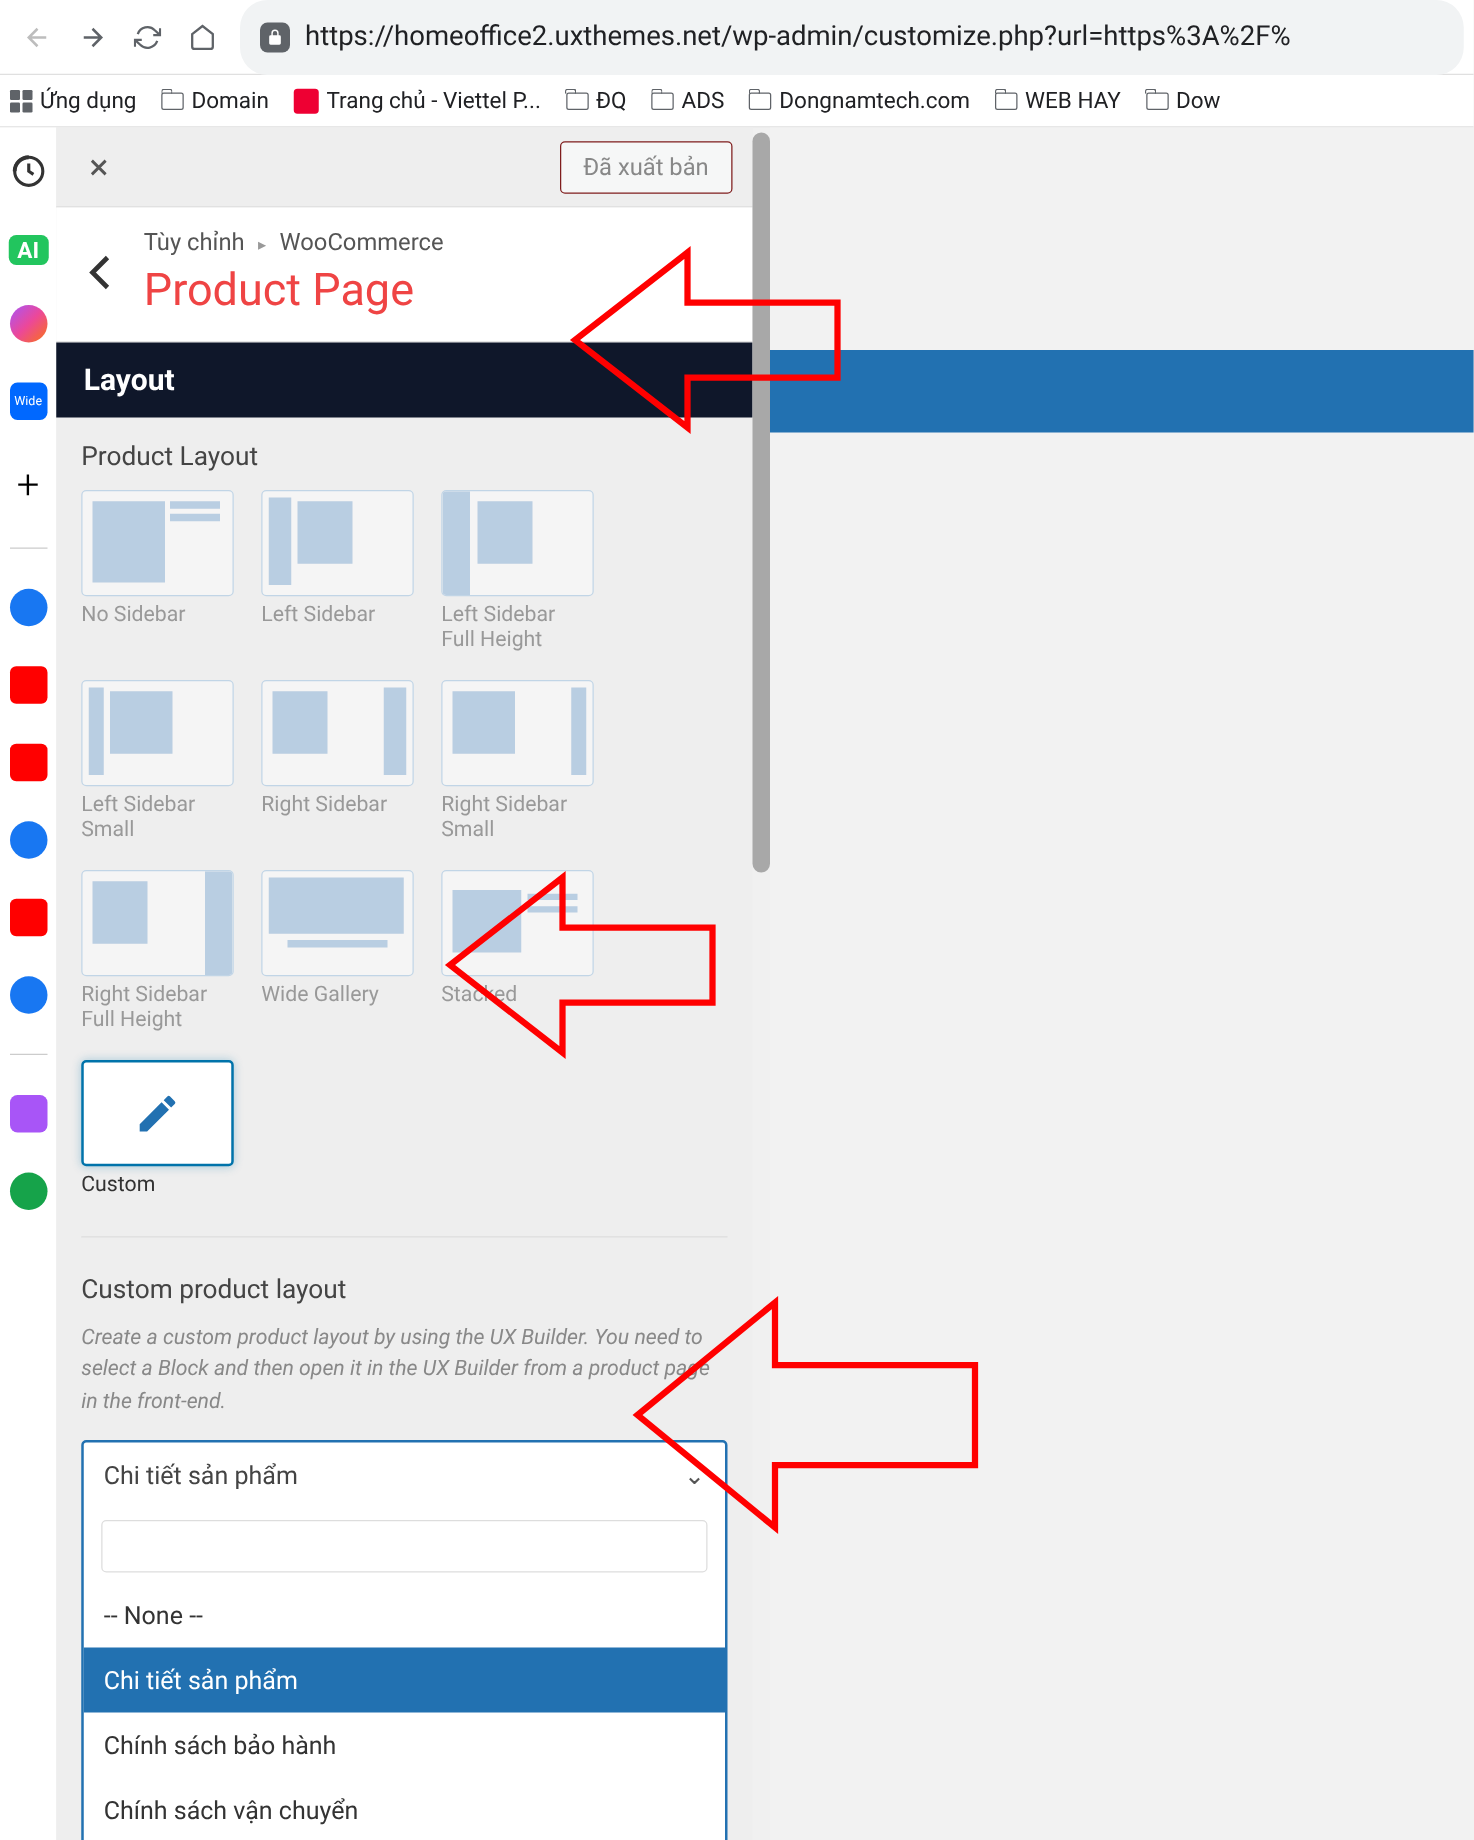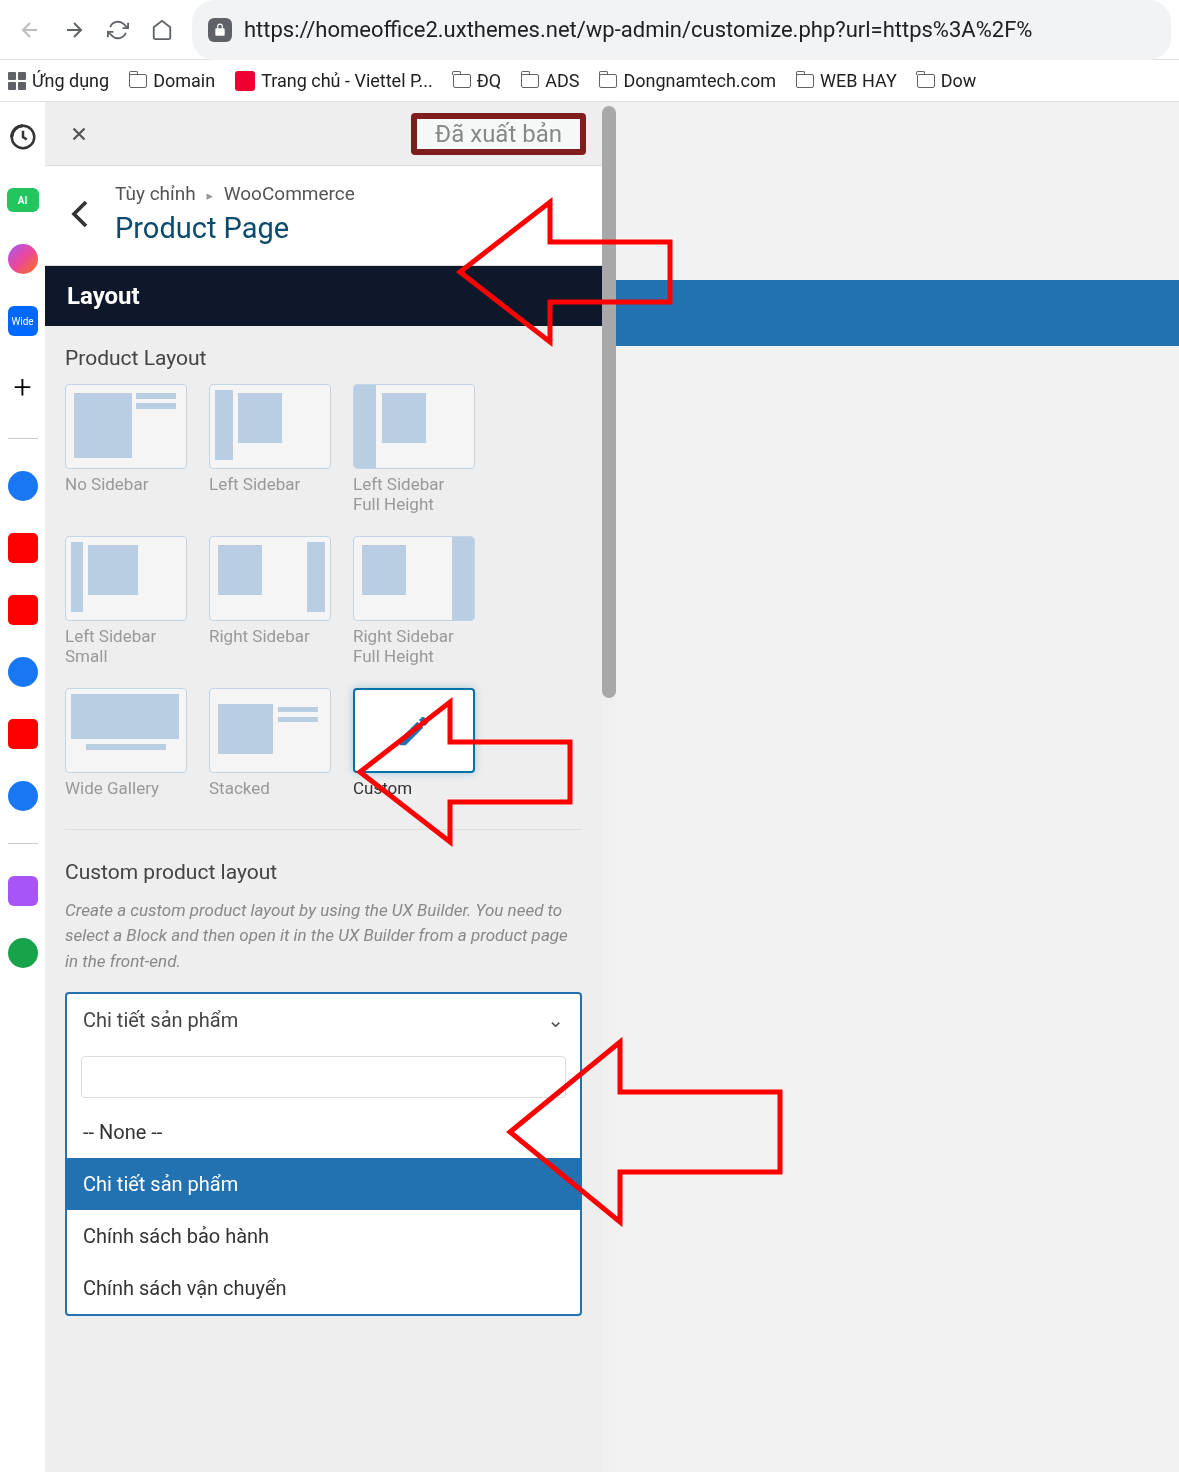--- a/index.html
+++ b/index.html
@@ -20,38 +20,38 @@
 .bm-folder::before { content: ''; position: absolute; top: -4px; left: -1.5px; width: 7px; height: 3px; border: 1.5px solid #5f6368; border-bottom: none; border-radius: 2px 2px 0 0; }
 .bm-apps { width: 18px; height: 18px; display: grid; grid-template-columns: 1fr 1fr; gap: 2px; }
 .bm-apps span { background: #5f6368; border-radius: 1px; }
 .bm-viettel { width: 20px; height: 20px; background: #ee0033; border-radius: 3px; }
 
 .main { display: flex; position: relative; height: calc(100% - 102px); }
 
 
 .icon-col { width: 45px; background: #fff; display: flex; flex-direction: column; align-items: center; padding-top: 20px; gap: 32px; }
 .history-icon svg { width: 30px; height: 30px; }
-.side-badge { width: 32px; height: 24px; border-radius: 6px; display: flex; align-items: center; justify-content: center; color: #fff; font-weight: bold; font-size: 10px; }
+.side-badge { width: 32px; height: 24px; border-radius: 6px; display: flex; align-items: center; justify-content: center; color: #fff; font-weight: bold; font-size: 18px; }
 .side-circle { width: 30px; height: 30px; border-radius: 50%; }
 .side-square { width: 30px; height: 30px; border-radius: 6px; }
 .plus-icon { font-size: 32px; color: #000; font-weight: 300; }
 .side-divider { width: 30px; height: 1px; background: #ccc; }
 
 
 .panel { width: 557px; background: #eee; position: relative; }
 .panel-top { height: 64px; background: #eee; border-bottom: 1px solid #ddd; display: flex; align-items: center; justify-content: space-between; padding: 0 16px; }
 .close-x { width: 36px; height: 36px; display: flex; align-items: center; justify-content: center; font-size: 28px; color: #555; font-weight: 400; }
-.pub-btn { height: 42px; padding: 0 18px; border: 6px solid #7f1d1d; background: #f6f7f7; color: #888; font-size: 24px; border-radius: 4px; display: flex; align-items: center; }
+.pub-btn { height: 42px; padding: 0 18px; border: 1px solid #7f1d1d; background: #f6f7f7; color: #888; font-size: 19px; border-radius: 4px; display: flex; align-items: center; }
 
 .breadcrumb-sec { background: #fff; padding: 16px 20px 20px 0; display: flex; border-bottom: 1px solid #ddd; }
 .back-chev { width: 70px; display: flex; align-items: center; justify-content: center; font-size: 32px; color: #333; }
 .bc-content { flex: 1; }
 .bc-path { font-size: 19px; color: #555; margin-bottom: 6px; }
 .bc-caret { font-size: 13px; color: #999; margin: 0 6px; }
-.bc-title { font-size: 29px; color: #0c4a6e; font-weight: 400; }
+.bc-title { font-size: 36px; color: #ef4444; font-weight: 400; }
 
 .layout-hdr { background: #0f172a; color: #fff; padding: 16px 22px; font-size: 24px; font-weight: bold; }
 
 .section { padding: 20px; }
 .sec-title { font-size: 21px; color: #444; margin-bottom: 14px; }
 .layout-grid { display: flex; flex-wrap: wrap; gap: 22px; }
 .layout-opt { width: 122px; display: flex; flex-direction: column; }
 .opt-thumb { width: 122px; height: 85px; border: 1.5px solid #8bb7dd; border-radius: 4px; opacity: 0.45; background: #fff; position: relative; overflow: hidden; padding: 5px; }
 .opt-thumb.selected { opacity: 1; border: 2px solid #0073aa; box-shadow: 0 0 8px rgba(0,115,170,0.3); }
 .opt-label { font-size: 17px; color: #999; margin-top: 6px; line-height: 1.15; }
@@ -247,20 +247,27 @@
 
         <div class="layout-opt">
           <div class="opt-thumb">
               <div class="fill" style="left:8px;top:8px;width:44px;height:50px"></div>
               <div class="fill" style="right:5px;top:5px;width:18px;height:70px"></div>
             </div>
           <div class="opt-label">Right Sidebar</div>
         </div>
         <div class="layout-opt">
           <div class="opt-thumb">
+              <div class="fill" style="left:8px;top:8px;width:50px;height:50px"></div>
+              <div class="fill" style="right:5px;top:5px;width:12px;height:70px"></div>
+            </div>
+          <div class="opt-label">Right Sidebar Small</div>
+        </div>
+        <div class="layout-opt">
+          <div class="opt-thumb">
               <div class="fill" style="left:8px;top:8px;width:44px;height:50px"></div>
               <div class="fill" style="right:0;top:0;width:22px;height:85px"></div>
             </div>
           <div class="opt-label">Right Sidebar Full Height</div>
         </div>
         <div class="layout-opt">
           <div class="opt-thumb">
               <div class="fill" style="left:5px;top:5px;width:108px;height:45px"></div>
               <div class="fill" style="left:20px;top:55px;width:80px;height:6px"></div>
             </div>

